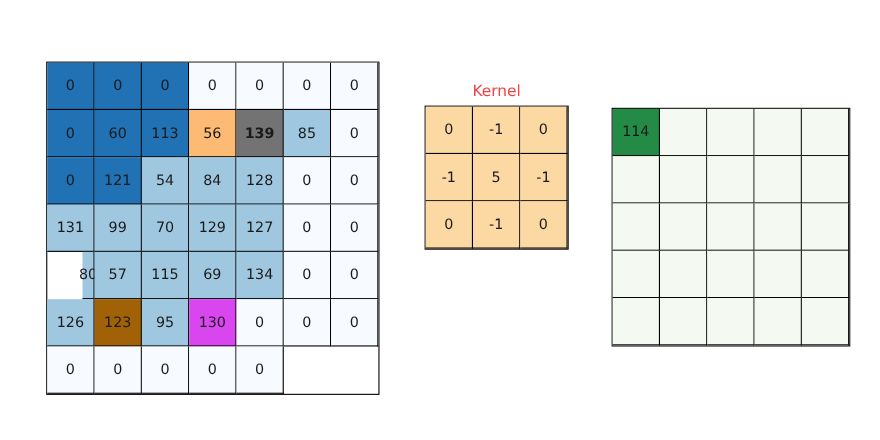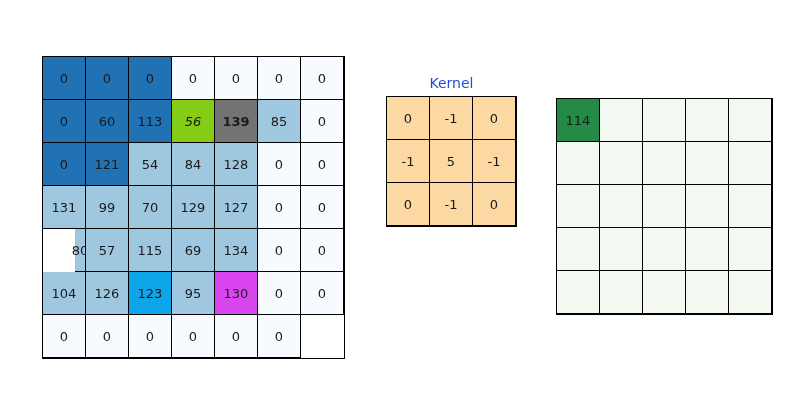--- a/index.html
+++ b/index.html
@@ -37,40 +37,40 @@
   #output-grid { left: 556px; top: 98px; }
   #kernel-title {
     position: absolute;
     left: 386px;
     top: 74px;
     width: 131px;
     height: 18px;
     line-height: 18px;
     text-align: center;
     font-size: 14px;
-    color: #1d4ed8;
+    color: #ef4444;
   }
 </style>
 </head>
 <body>
 
 <div id="figure">
 
   <div id="input-grid" class="grid" style="grid-template-columns: repeat(7, 43px);">
       <div class="cell" style="background: rgb(33, 113, 181);">0</div>
       <div class="cell" style="background: rgb(33, 113, 181);">0</div>
       <div class="cell" style="background: rgb(33, 113, 181);">0</div>
       <div class="cell" style="background: rgb(247, 251, 255);">0</div>
       <div class="cell" style="background: rgb(247, 251, 255);">0</div>
       <div class="cell" style="background: rgb(247, 251, 255);">0</div>
       <div class="cell" style="background: rgb(247, 251, 255);">0</div>
       <div class="cell" style="background: rgb(33, 113, 181);">0</div>
       <div class="cell" style="background: rgb(33, 113, 181);">60</div>
       <div class="cell" style="background: rgb(33, 113, 181);">113</div>
-      <div class="cell" style="background: #84cc16; font-style: italic;">56</div>
+      <div class="cell" style="background: #fdba74;">56</div>
       <div class="cell" style="background: #737373; font-weight: bold;">139</div>
       <div class="cell" style="background: rgb(159, 200, 224);">85</div>
       <div class="cell" style="background: rgb(247, 251, 255);">0</div>
       <div class="cell" style="background: rgb(33, 113, 181);">0</div>
       <div class="cell" style="background: rgb(33, 113, 181);">121</div>
       <div class="cell" style="background: rgb(159, 200, 224);">54</div>
       <div class="cell" style="background: rgb(159, 200, 224);">84</div>
       <div class="cell" style="background: rgb(159, 200, 224);">128</div>
       <div class="cell" style="background: rgb(247, 251, 255);">0</div>
       <div class="cell" style="background: rgb(247, 251, 255);">0</div>
@@ -81,23 +81,22 @@
       <div class="cell" style="background: rgb(159, 200, 224);">127</div>
       <div class="cell" style="background: rgb(247, 251, 255);">0</div>
       <div class="cell" style="background: rgb(247, 251, 255);">0</div>
       <div class="cell" style="background: rgb(159, 200, 224); margin-left: 32px;">80</div>
       <div class="cell" style="background: rgb(159, 200, 224);">57</div>
       <div class="cell" style="background: rgb(159, 200, 224);">115</div>
       <div class="cell" style="background: rgb(159, 200, 224);">69</div>
       <div class="cell" style="background: rgb(159, 200, 224);">134</div>
       <div class="cell" style="background: rgb(247, 251, 255);">0</div>
       <div class="cell" style="background: rgb(247, 251, 255);">0</div>
-      <div class="cell" style="background: rgb(159, 200, 224);">104</div>
       <div class="cell" style="background: rgb(159, 200, 224);">126</div>
-      <div class="cell" style="background: #0ea5e9;">123</div>
+      <div class="cell" style="background: #a16207;">123</div>
       <div class="cell" style="background: rgb(159, 200, 224);">95</div>
       <div class="cell" style="background: #d946ef;">130</div>
       <div class="cell" style="background: rgb(247, 251, 255);">0</div>
       <div class="cell" style="background: rgb(247, 251, 255);">0</div>
       <div class="cell" style="background: rgb(247, 251, 255);">0</div>
       <div class="cell" style="background: rgb(247, 251, 255);">0</div>
       <div class="cell" style="background: rgb(247, 251, 255);">0</div>
       <div class="cell" style="background: rgb(247, 251, 255);">0</div>
       <div class="cell" style="background: rgb(247, 251, 255);">0</div>
       <div class="cell" style="background: rgb(247, 251, 255);">0</div>

